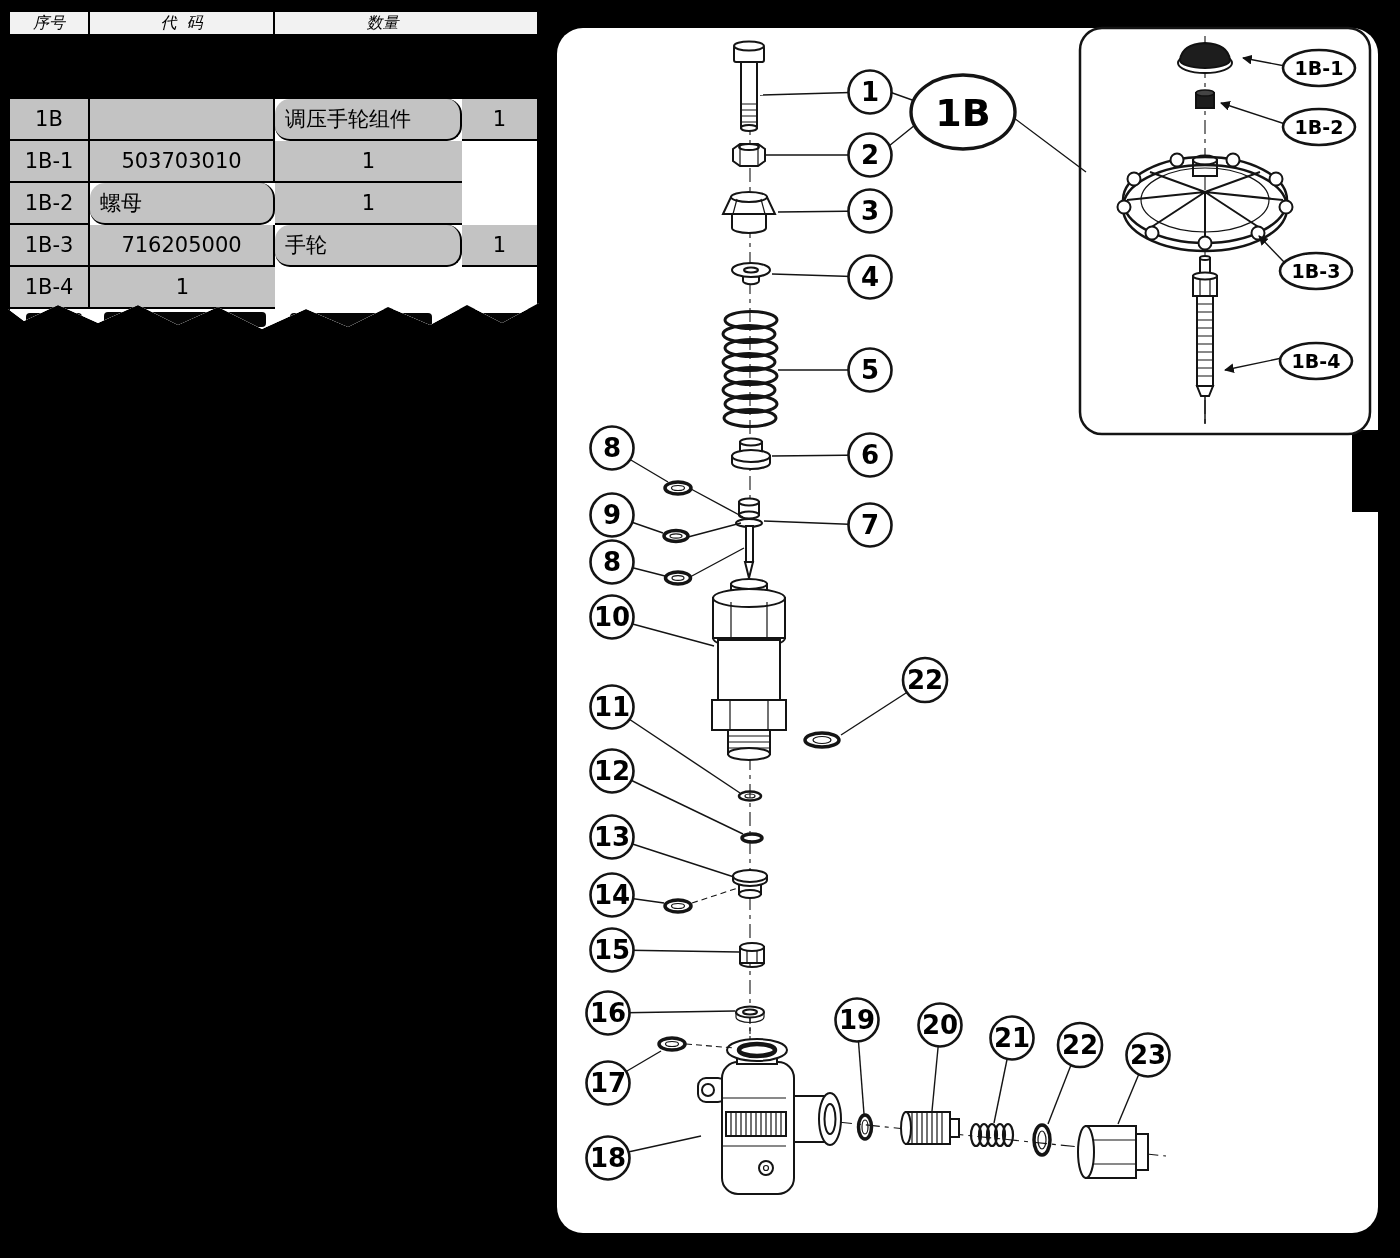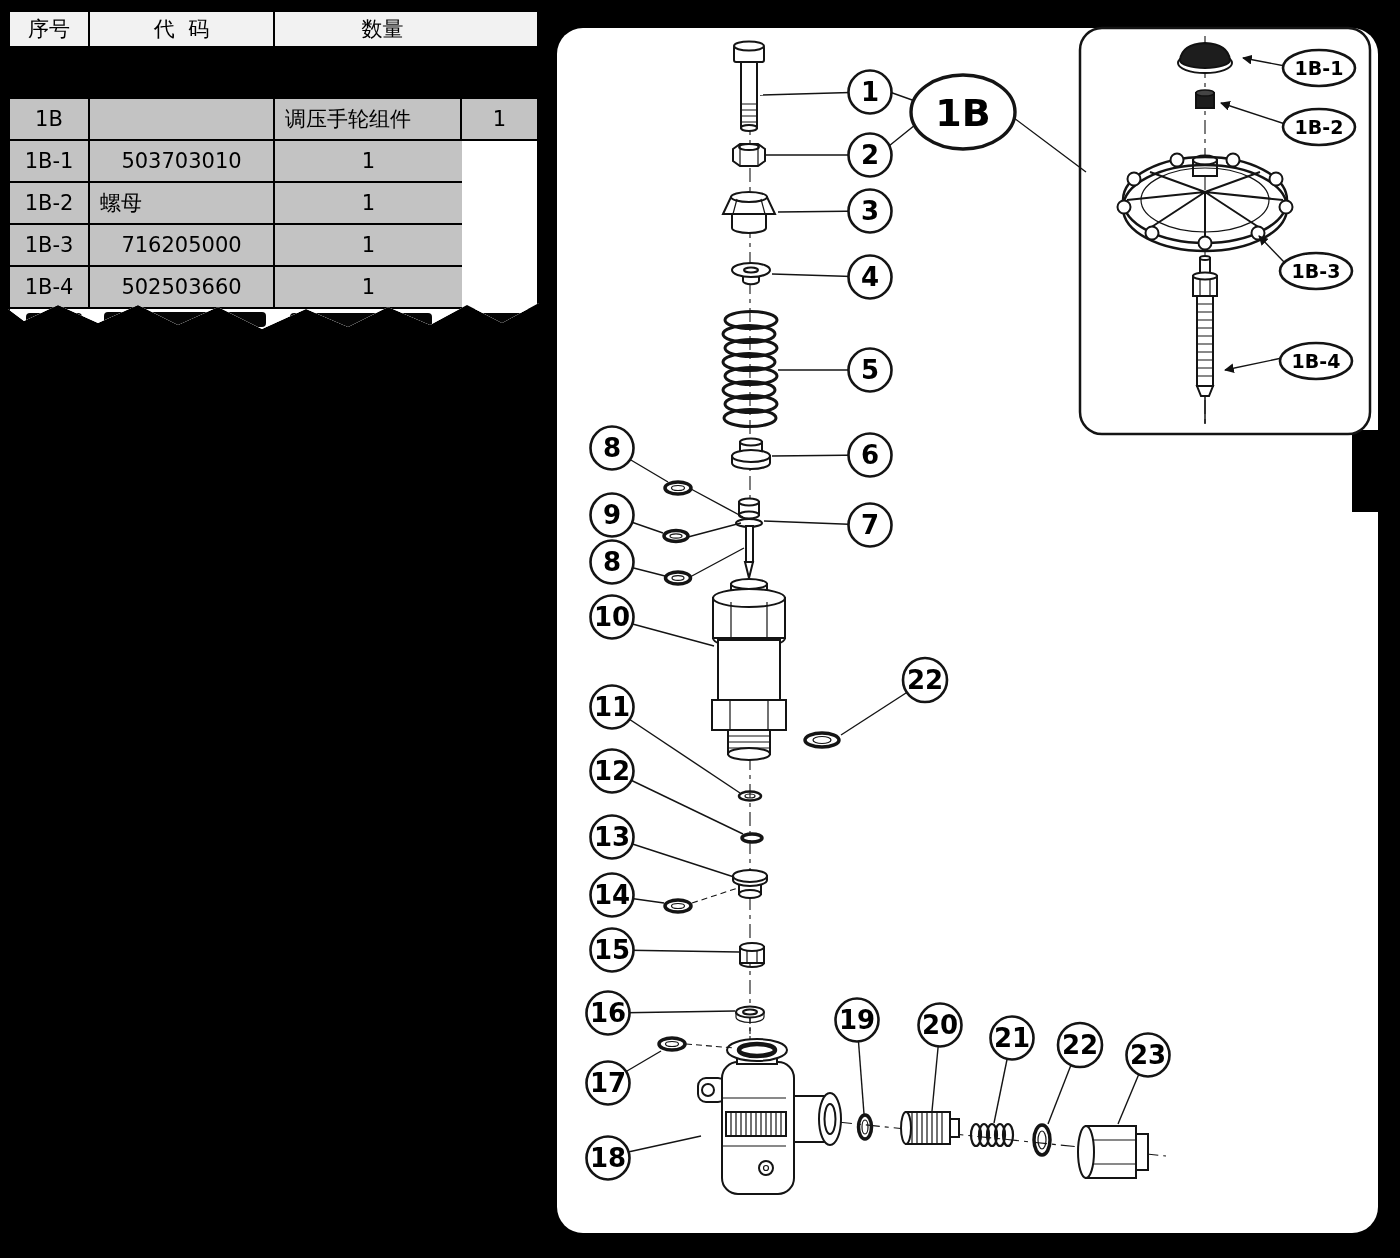--- a/index.html
+++ b/index.html
@@ -9,40 +9,40 @@
     font-family:"DejaVu Sans","Liberation Sans",sans-serif;
     color:#000;
   }
   
   .tbl-header{
     position:absolute;left:8px;top:10px;width:531px;
     display:grid;grid-template-columns:80px 185px 187px 79px;
     border:2px solid #000;background:#f2f2f2;box-sizing:border-box;
   }
   .tbl-header .cell{
-    height:34px;display:flex;align-items:center;justify-content:center;
-    font-size:21px;border-right:2px solid #000;box-sizing:border-box;white-space:pre;
+    height:22px;display:flex;align-items:center;justify-content:center;
+    font-size:16px;border-right:2px solid #000;box-sizing:border-box;white-space:pre;font-style:italic;
   }
   .tbl-header .cell:last-child{border-right:none;padding-left:28px;}
   .tbl-body-wrap{
     position:absolute;left:8px;top:97px;width:531px;height:236px;
     clip-path:polygon(0px 0px,531px 0px,531px 206px,494px 226px,459px 208px,422px 228px,380px 210px,340px 230px,298px 212px,254px 232px,210px 210px,170px 228px,130px 208px,90px 226px,50px 208px,16px 224px,0px 212px);
   }
   .tbl-body{
     border:2px solid #000;border-bottom:none;background:#fff;box-sizing:border-box;
   }
   .trow{
     display:grid;grid-template-columns:80px 185px 187px 75px;height:42px;box-sizing:border-box;
   }
   .trow .cell{
     background:#c3c3c3;border-right:2px solid #000;border-bottom:2px solid #000;
     display:flex;align-items:center;justify-content:center;font-size:21px;box-sizing:border-box;
   }
   .trow .cell:last-child{border-right:none;}
-  .trow .cell.name{justify-content:flex-start;padding-left:10px;}
+  .trow .cell.name{justify-content:flex-start;padding-left:10px;border-radius:15px;}
   .torn-row{position:relative;height:24px;background:#fff;}
   .torn-row .frag{position:absolute;background:#050505;border-radius:4px;}
   .frag.f1{left:16px;top:4px;width:56px;height:13px;}
   .frag.f2{left:94px;top:3px;width:162px;height:15px;}
   .frag.f3{left:280px;top:4px;width:142px;height:14px;}
   .frag.f4{left:466px;top:4px;width:50px;height:13px;}
   
   svg.diagram{position:absolute;left:0;top:0;}
   svg text{font-family:"DejaVu Sans","Liberation Sans",sans-serif;dominant-baseline:central;fill:#000;}
   .pf{fill:#fff;stroke:#141414;stroke-width:2;}
@@ -476,25 +476,25 @@
       <div class="cell">1</div>
     </div>
     <div class="trow">
       <div class="cell">1B-2</div>
       <div class="cell name">螺母</div>
       <div class="cell">1</div>
     </div>
     <div class="trow">
       <div class="cell">1B-3</div>
       <div class="cell">716205000</div>
+      <div class="cell name">手轮</div>
       <div class="cell">1</div>
     </div>
     <div class="trow">
       <div class="cell">1B-4</div>
-      <div class="cell">502503660</div>
       <div class="cell">1</div>
     </div>
     <div class="torn-row">
       <div class="frag f1"></div>
       <div class="frag f2"></div>
       <div class="frag f3"></div>
       <div class="frag f4"></div>
     </div>
   </div>
 </div>

